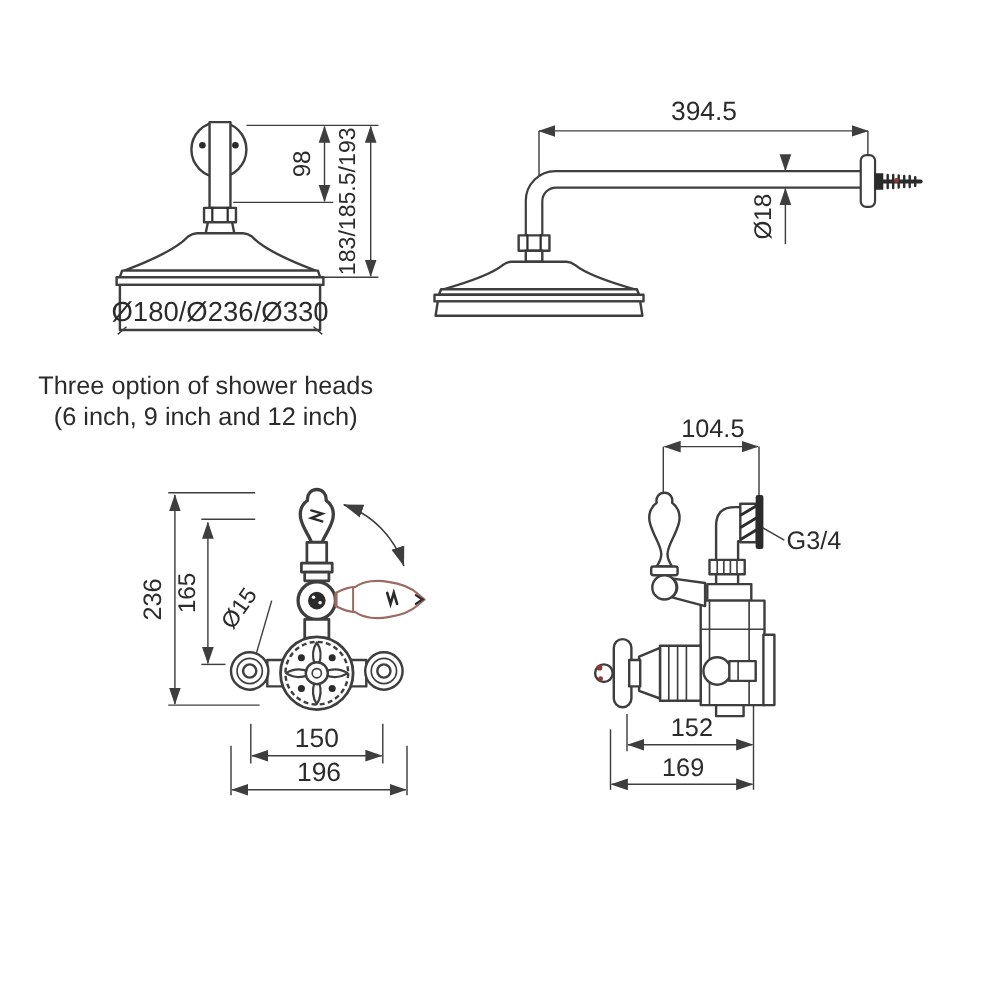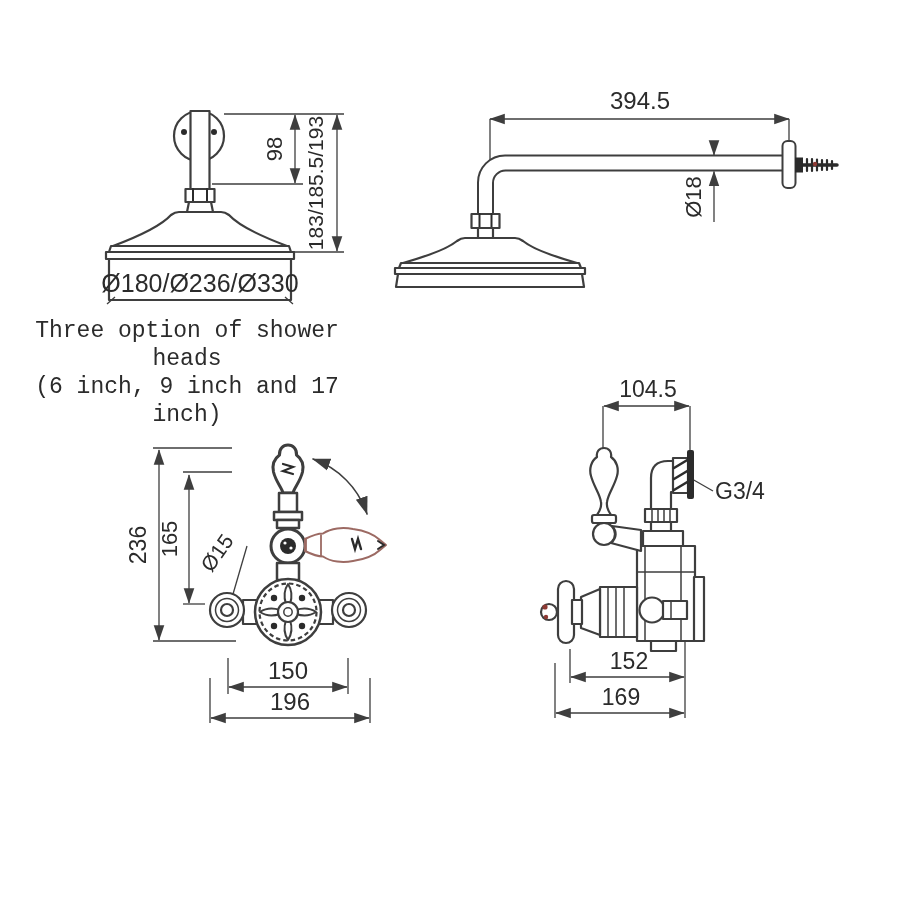--- a/index.html
+++ b/index.html
@@ -18,22 +18,22 @@
   .dimtxt{font-family:"Liberation Sans",sans-serif;font-size:22px;
           fill:var(--c-dark,#2b2b2b);text-anchor:middle;}
   .f21{font-size:21px;} .f23{font-size:23px;} .f24{font-size:24px;} .f25{font-size:25px;}
   .anchor-start{text-anchor:start;}
   .red-part{fill:#fff;stroke:var(--c-lever-outline,#9c6a63);stroke-width:2;
             stroke-linejoin:round;stroke-linecap:round;}
   .redthin{fill:none;stroke:var(--c-lever-outline,#9c6a63);stroke-width:1.8;}
   .redmark{fill:var(--c-red-marker,#8e3a34);stroke:none;}
   .scallop{fill:none;stroke:var(--c-line,#3e3e3e);stroke-width:2.2;
            stroke-dasharray:4.5 3;}
-  .caption{position:absolute;left:22px;top:317px;width:330px;text-align:center;
-           font-size:23px;line-height:28px;color:var(--c-dark,#222);font-family:Liberation Mono, monospace;}
+  .caption{position:absolute;left:22px;top:336px;width:330px;text-align:center;
+           font-size:23px;line-height:28px;color:var(--c-dark,#222);}
 </style>
 </head>
 <body>
 
 <div class="page">
 
 <svg width="900" height="900" viewBox="0 0 900 900">
   <defs>
     <marker id="ar" viewBox="0 0 10 8" refX="9.5" refY="4" markerWidth="12" markerHeight="10" orient="auto-start-reverse">
       <path d="M10,4 L0,0.6 L0,7.4 Z" fill="#3e3e3e"></path>
@@ -242,16 +242,16 @@
     </g>
     <text class="dimtxt f23" x="648" y="397">104.5</text>
     <text class="dimtxt f23 anchor-start" x="715" y="499">G3/4</text>
     <text class="dimtxt f23" x="629" y="669">152</text>
     <text class="dimtxt f23" x="621" y="705">169</text>
   </g>
 </svg>
 
 <div class="caption">
   <div>Three option of shower heads</div>
-  <div>(6 inch, 9 inch and 17 inch)</div>
+  <div>(6 inch, 9 inch and 12 inch)</div>
 </div>
 
 </div>
 
 </body></html>

